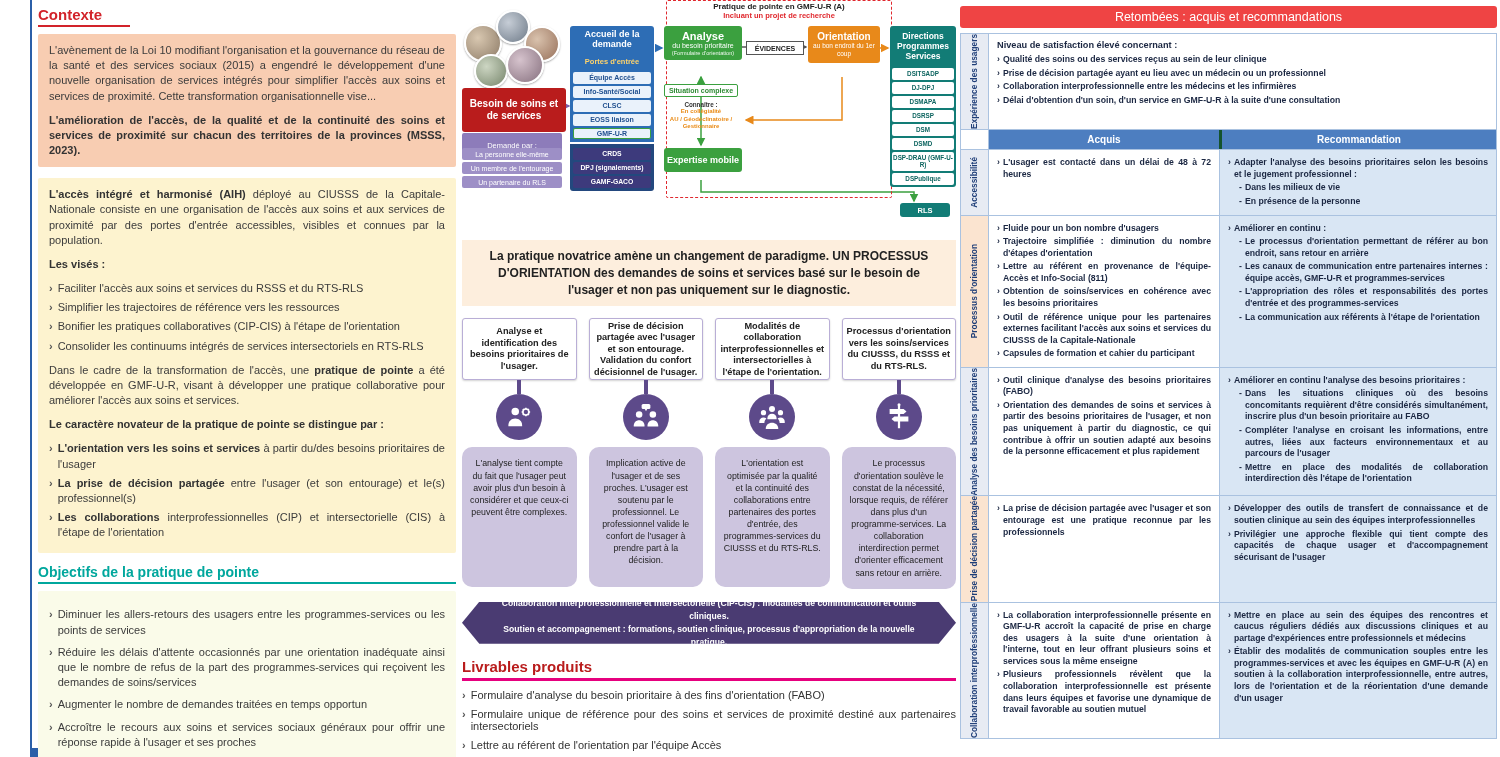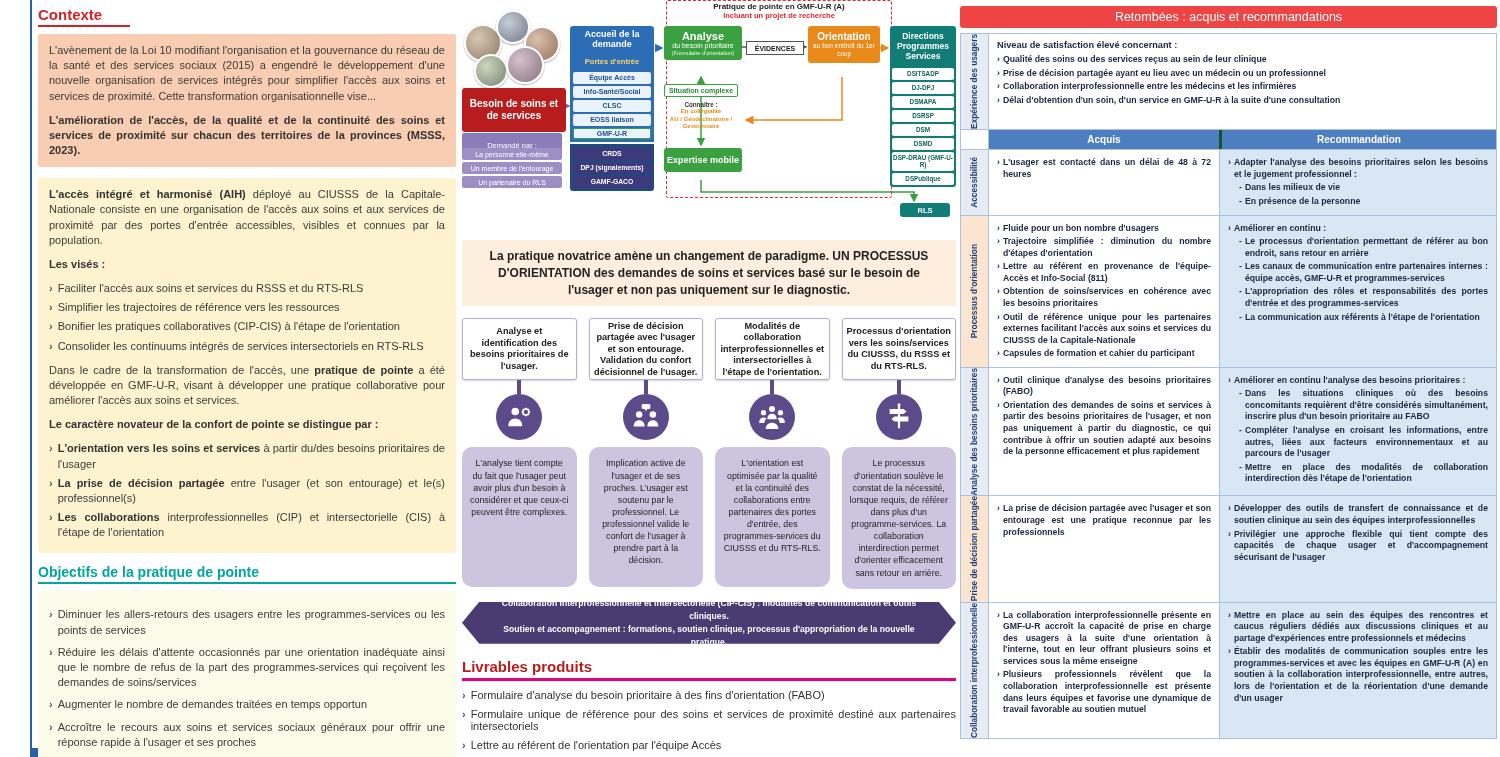--- a/index.html
+++ b/index.html
@@ -144,21 +144,21 @@
           <div class="li">
             <span class="blt">›</span>
             <span class="txt">Bonifier les pratiques collaboratives (CIP-CIS) à l'étape de l'orientation</span>
           </div>
           <div class="li">
             <span class="blt">›</span>
             <span class="txt">Consolider les continuums intégrés de services intersectoriels en RTS-RLS</span>
           </div>
         </div>
       <p style="margin-top:9px;"><span>Dans le cadre de la transformation de l'accès, une </span><span class="bold">pratique de pointe</span><span> a été développée en GMF-U-R, visant à développer une pratique collaborative pour améliorer l'accès aux soins et services.</span></p>
-      <p class="bold label">Le caractère novateur de la confort de pointe se distingue par :</p>
+      <p class="bold label">Le caractère novateur de la pratique de pointe se distingue par :</p>
       <div>
           <div class="li">
             <span class="blt">›</span>
             <span class="txt"><span class="bold">L'orientation vers les soins et services</span> à partir du/des besoins prioritaires de l'usager</span>
           </div>
           <div class="li">
             <span class="blt">›</span>
             <span class="txt"><span class="bold">La prise de décision partagée</span> entre l'usager (et son entourage) et le(s) professionnel(s)</span>
           </div>
           <div class="li">

